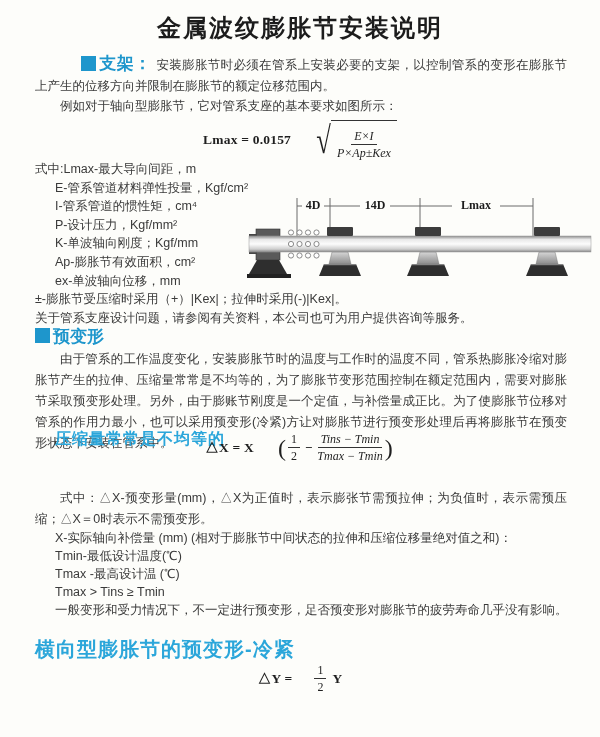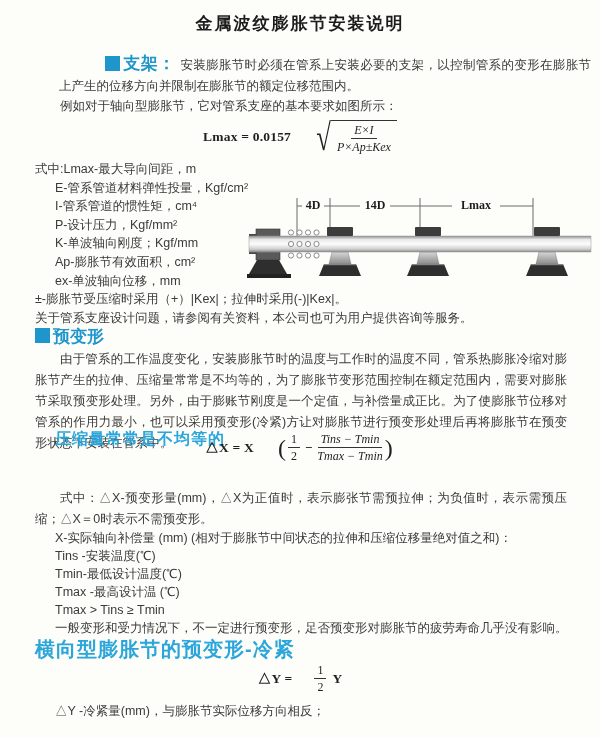--- a/index.html
+++ b/index.html
@@ -12,41 +12,41 @@
     width:600px;height:737px;
     background:#fdfdfa;
     font-family:"Liberation Sans",sans-serif;
     color:var(--ink);
     overflow:hidden;
   }
   .page{position:relative;width:600px;height:737px;background:#fdfdfa;}
 
   .doc-title{
     position:absolute;top:12px;left:0;width:100%;
-    text-align:center;font-size:17px;font-weight:bold;
+    text-align:center;font-size:24px;font-weight:bold;
     color:#1c1c1c;letter-spacing:2px;
   }
 
   .body-text{font-size:12.5px;line-height:21px;color:var(--ink);text-align:justify;}
 
-  .lead{position:absolute;top:53px;left:35px;width:532px;text-indent:46px;margin-left:24px;}
+  .lead{position:absolute;top:53px;left:35px;width:532px;text-indent:46px;}
   .marker{
     display:inline-block;width:15px;height:15px;
     background:var(--accent);vertical-align:-2px;margin-right:3px;
   }
   .lead-heading{color:var(--accent);font-size:17px;font-weight:bold;margin-right:5px;}
 
   .example{position:absolute;top:98px;left:35px;width:532px;font-size:12.5px;text-indent:2em;}
 
   
   .formula-row{position:absolute;left:0;width:600px;display:flex;justify-content:center;}
   .fwrap{font-family:"Liberation Serif",serif;color:#1f1f1f;display:flex;align-items:center;}
   .f-lhs{font-weight:bold;font-size:13.5px;margin-right:22px;letter-spacing:0.2px;}
   .sqrt-sign{font-size:38px;line-height:0;font-weight:400;margin-right:-3px;transform:scaleX(0.7);display:inline-block;}
-  .rootbox{border-top:1.4px solid #333;padding:2px 6px 0 6px;display:flex;align-items:flex-start;}
+  .rootbox{border-top:1.4px solid #333;padding:8px 6px 0 6px;display:flex;align-items:flex-start;}
   .frac{display:inline-flex;flex-direction:column;align-items:center;font-size:12px;line-height:1.2;}
   .frac .num{border-bottom:1px solid #333;padding:0 3px 1px;}
   .frac .den{padding-top:1px;font-family:Liberation Serif, serif;}
   .ital{font-style:italic;}
   .paren{font-size:24px;font-weight:400;line-height:1;margin:0 2px;font-family:"Liberation Serif",serif;}
   .f-op{font-size:13px;margin:0 5px;font-weight:bold;}
   .f-rhs{font-weight:bold;font-size:13.5px;margin-left:6px;}
 
   .defs1{position:absolute;top:160px;left:35px;font-size:12.5px;line-height:18.6px;}
   .defs1 .indent{margin-left:20px;}
@@ -208,35 +208,33 @@
         <span class="den">Tmax − Tmin</span>
       </span>
       <span class="paren">)</span>
     </div>
   </div>
 
   <div class="axial-explain body-text">式中：△X-预变形量(mm)，△X为正值时，表示膨张节需预拉伸；为负值时，表示需预压缩；△X＝0时表示不需预变形。</div>
 
   <div class="axial-defs">
     <div>X-实际轴向补偿量 (mm) (相对于膨胀节中间状态的拉伸和压缩位移量绝对值之和)：</div>
-    <div>Tins -安装温度(℃)</div>
     <div>Tmin-最低设计温度(℃)</div>
     <div>Tmax -最高设计温 (℃)</div>
     <div>Tmax &gt; Tins ≥ Tmin</div>
     <div>一般变形和受力情况下，不一定进行预变形，足否预变形对膨胀节的疲劳寿命几乎没有影响。</div>
   </div>
 
   <div class="lateral-head">横向型膨胀节的预变形-冷紧</div>
 
   <div class="formula-row" style="top:663px;">
     <div class="fwrap">
       <span class="f-lhs">△Y =</span>
       <span class="frac">
         <span class="num">1</span>
         <span class="den">2</span>
       </span>
       <span class="f-rhs">Y</span>
     </div>
   </div>
 
-  <div class="lateral-line">△Y -冷紧量(mm)，与膨胀节实际位移方向相反；</div>
 
 </div>
 
 </body></html>

